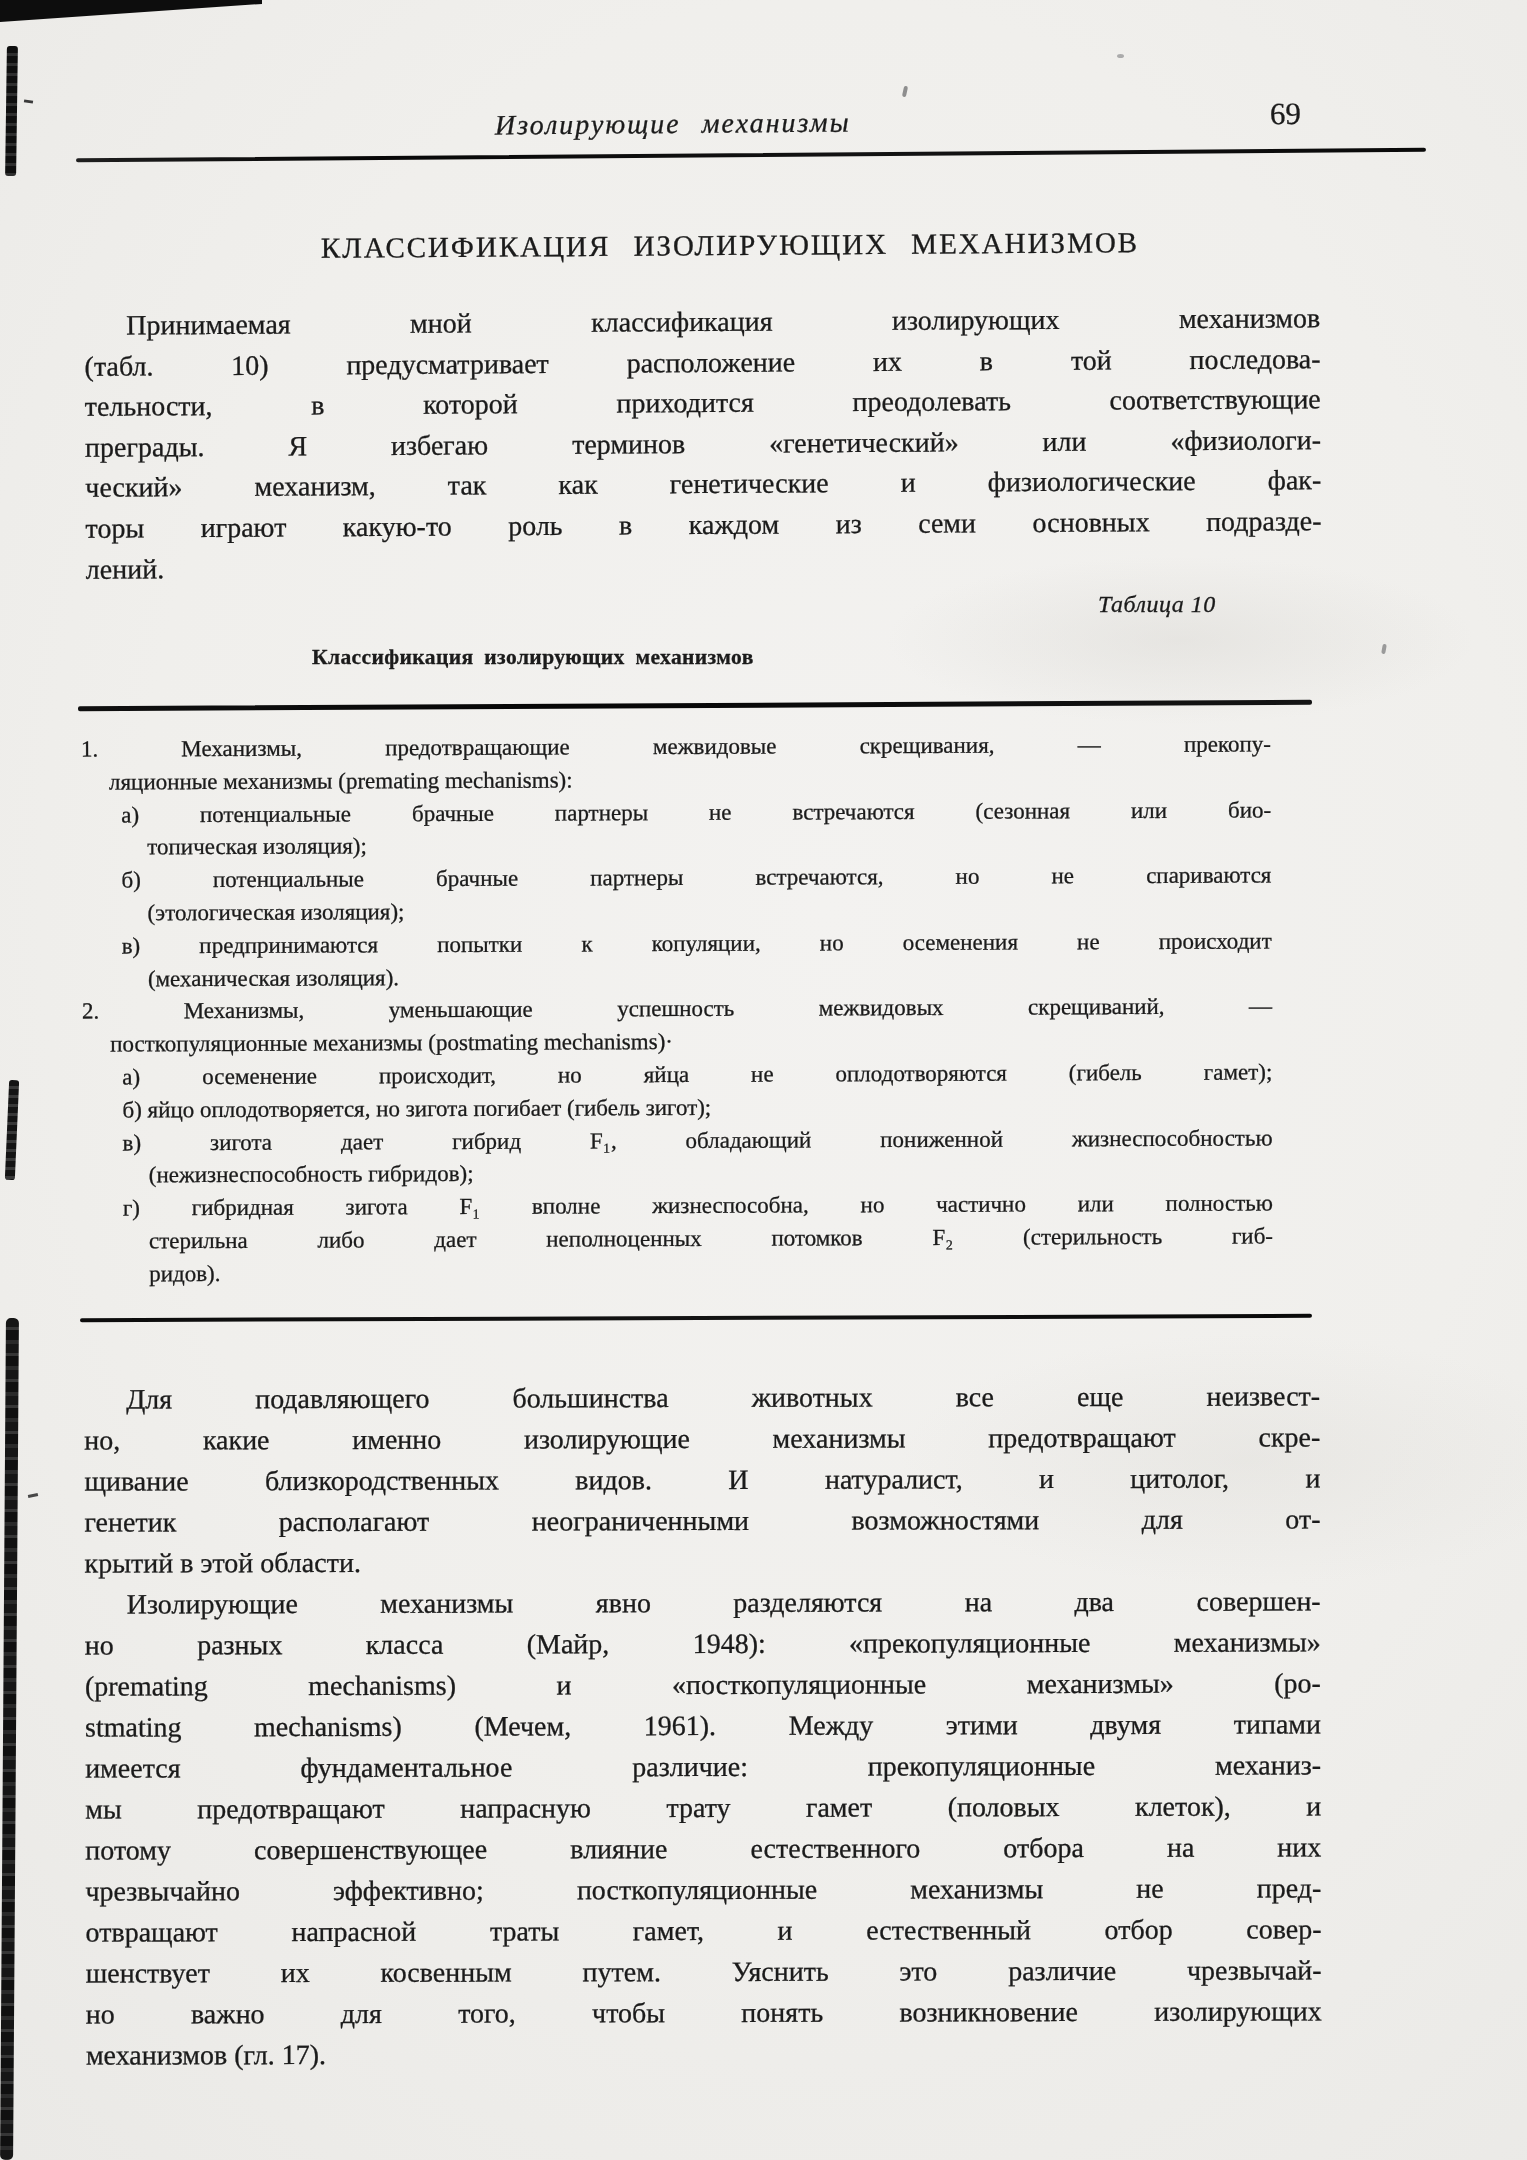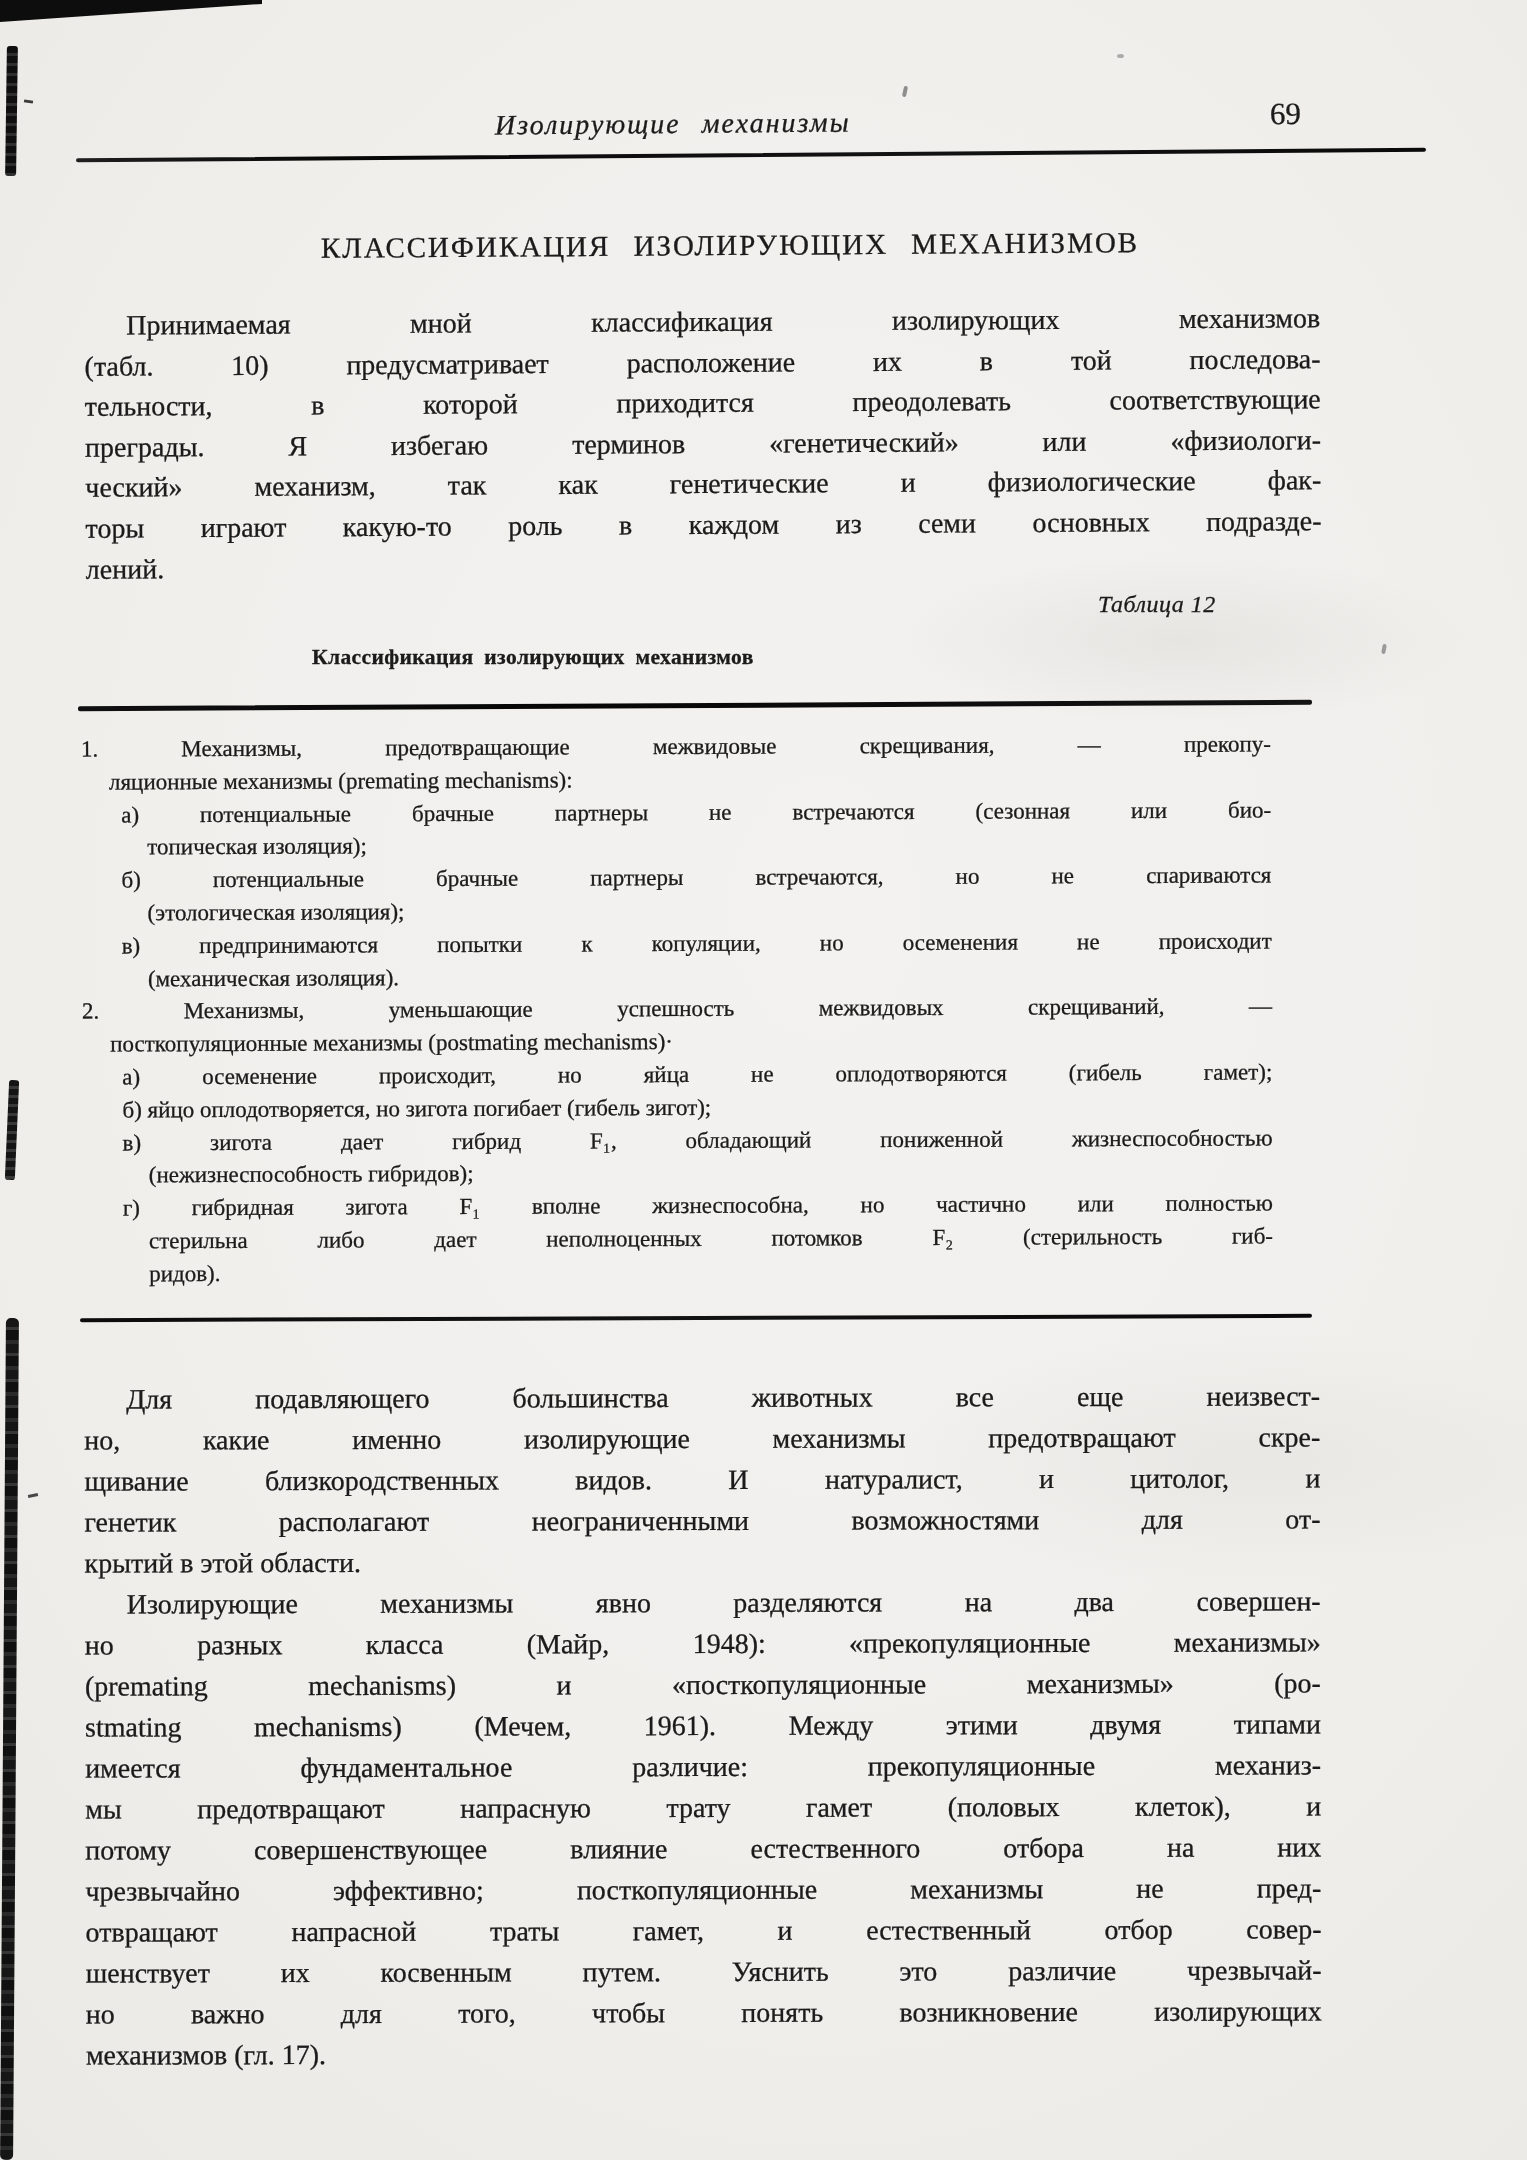--- a/index.html
+++ b/index.html
@@ -102,21 +102,21 @@
   <div class="abs" id="intro">
       <div class="line first just">Принимаемая мной классификация изолирующих механизмов</div>
       <div class="line body just">(табл. 10) предусматривает расположение их в той последова-</div>
       <div class="line body just">тельности, в которой приходится преодолевать соответствующие</div>
       <div class="line body just">преграды. Я избегаю терминов «генетический» или «физиологи-</div>
       <div class="line body just">ческий» механизм, так как генетические и физиологические фак-</div>
       <div class="line body just">торы играют какую-то роль в каждом из семи основных подразде-</div>
       <div class="line body">лений.</div>
     </div>
 
-  <div class="abs" id="tcaption">Таблица 12</div>
+  <div class="abs" id="tcaption">Таблица 10</div>
   <div class="abs" id="theading">Классификация изолирующих механизмов</div>
   <div class="abs" id="trule-top"></div>
   <div class="abs" id="tbody">
       <div class="line num just">1. Механизмы, предотвращающие межвидовые скрещивания, — прекопу-</div>
       <div class="line numc">ляционные механизмы (premating mechanisms):</div>
       <div class="line let just">а) потенциальные брачные партнеры не встречаются (сезонная или био-</div>
       <div class="line letc">топическая изоляция);</div>
       <div class="line let just">б) потенциальные брачные партнеры встречаются, но не спариваются</div>
       <div class="line letc">(этологическая изоляция);</div>
       <div class="line let just">в) предпринимаются попытки к копуляции, но осеменения не происходит</div>

